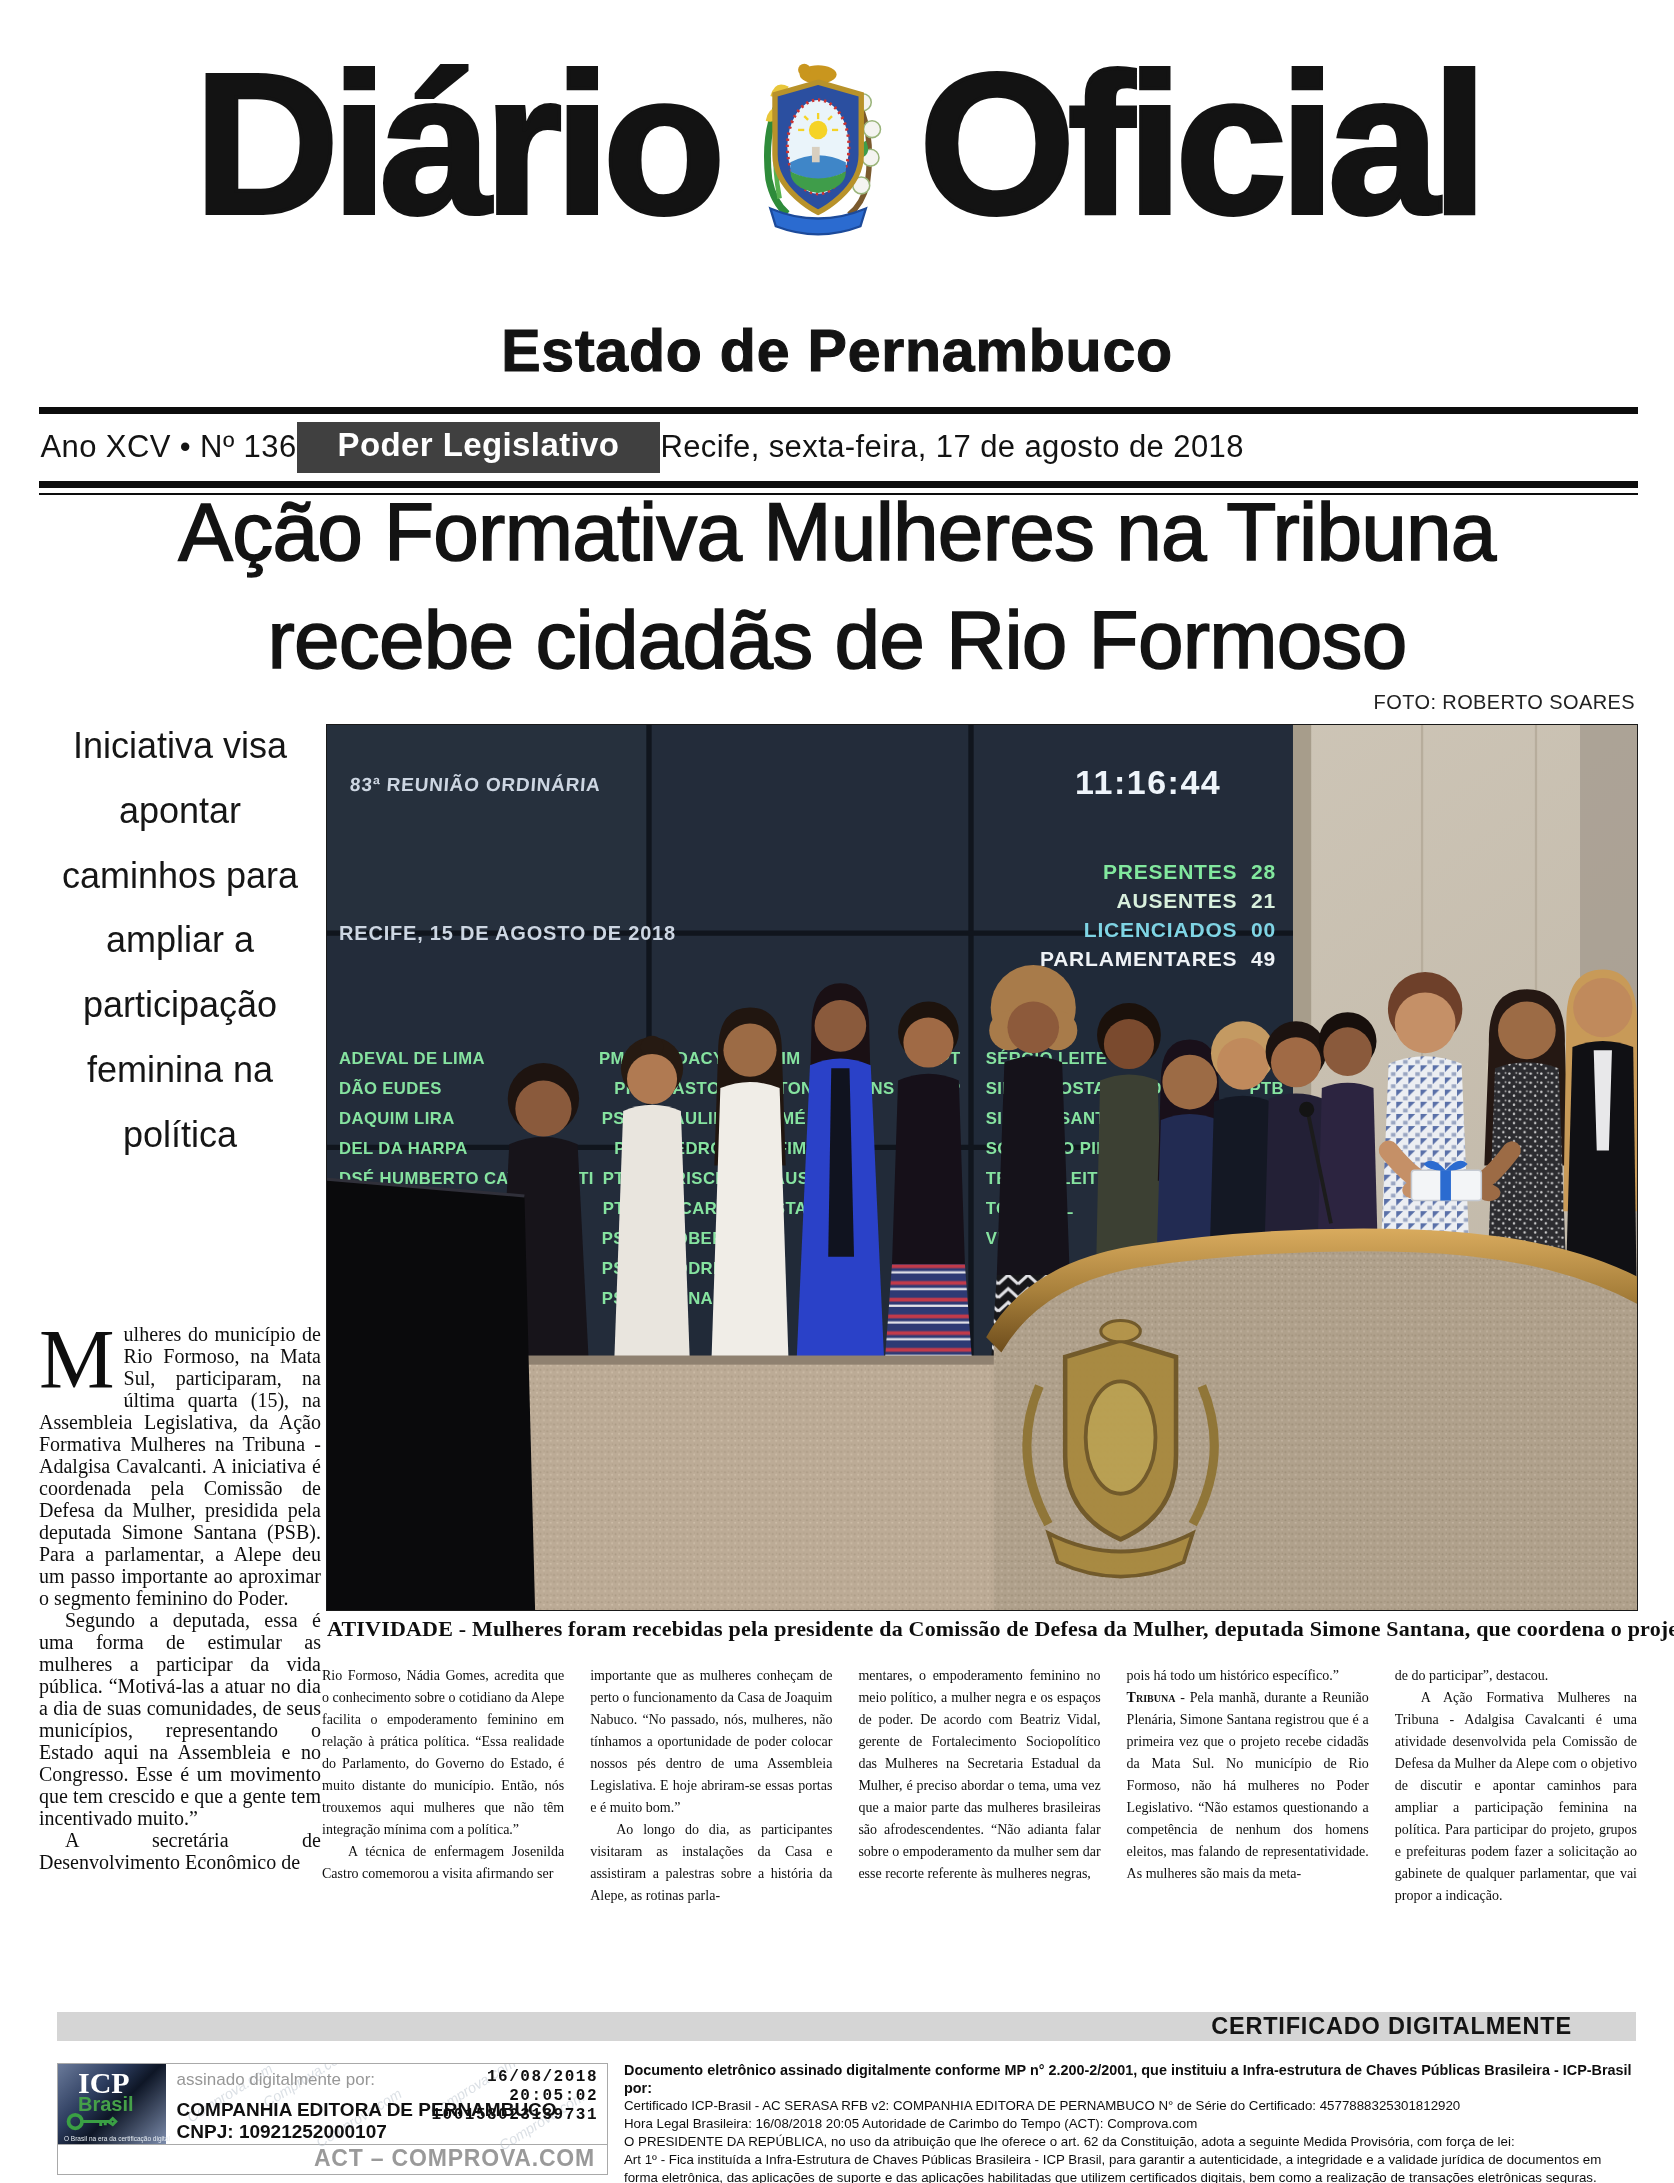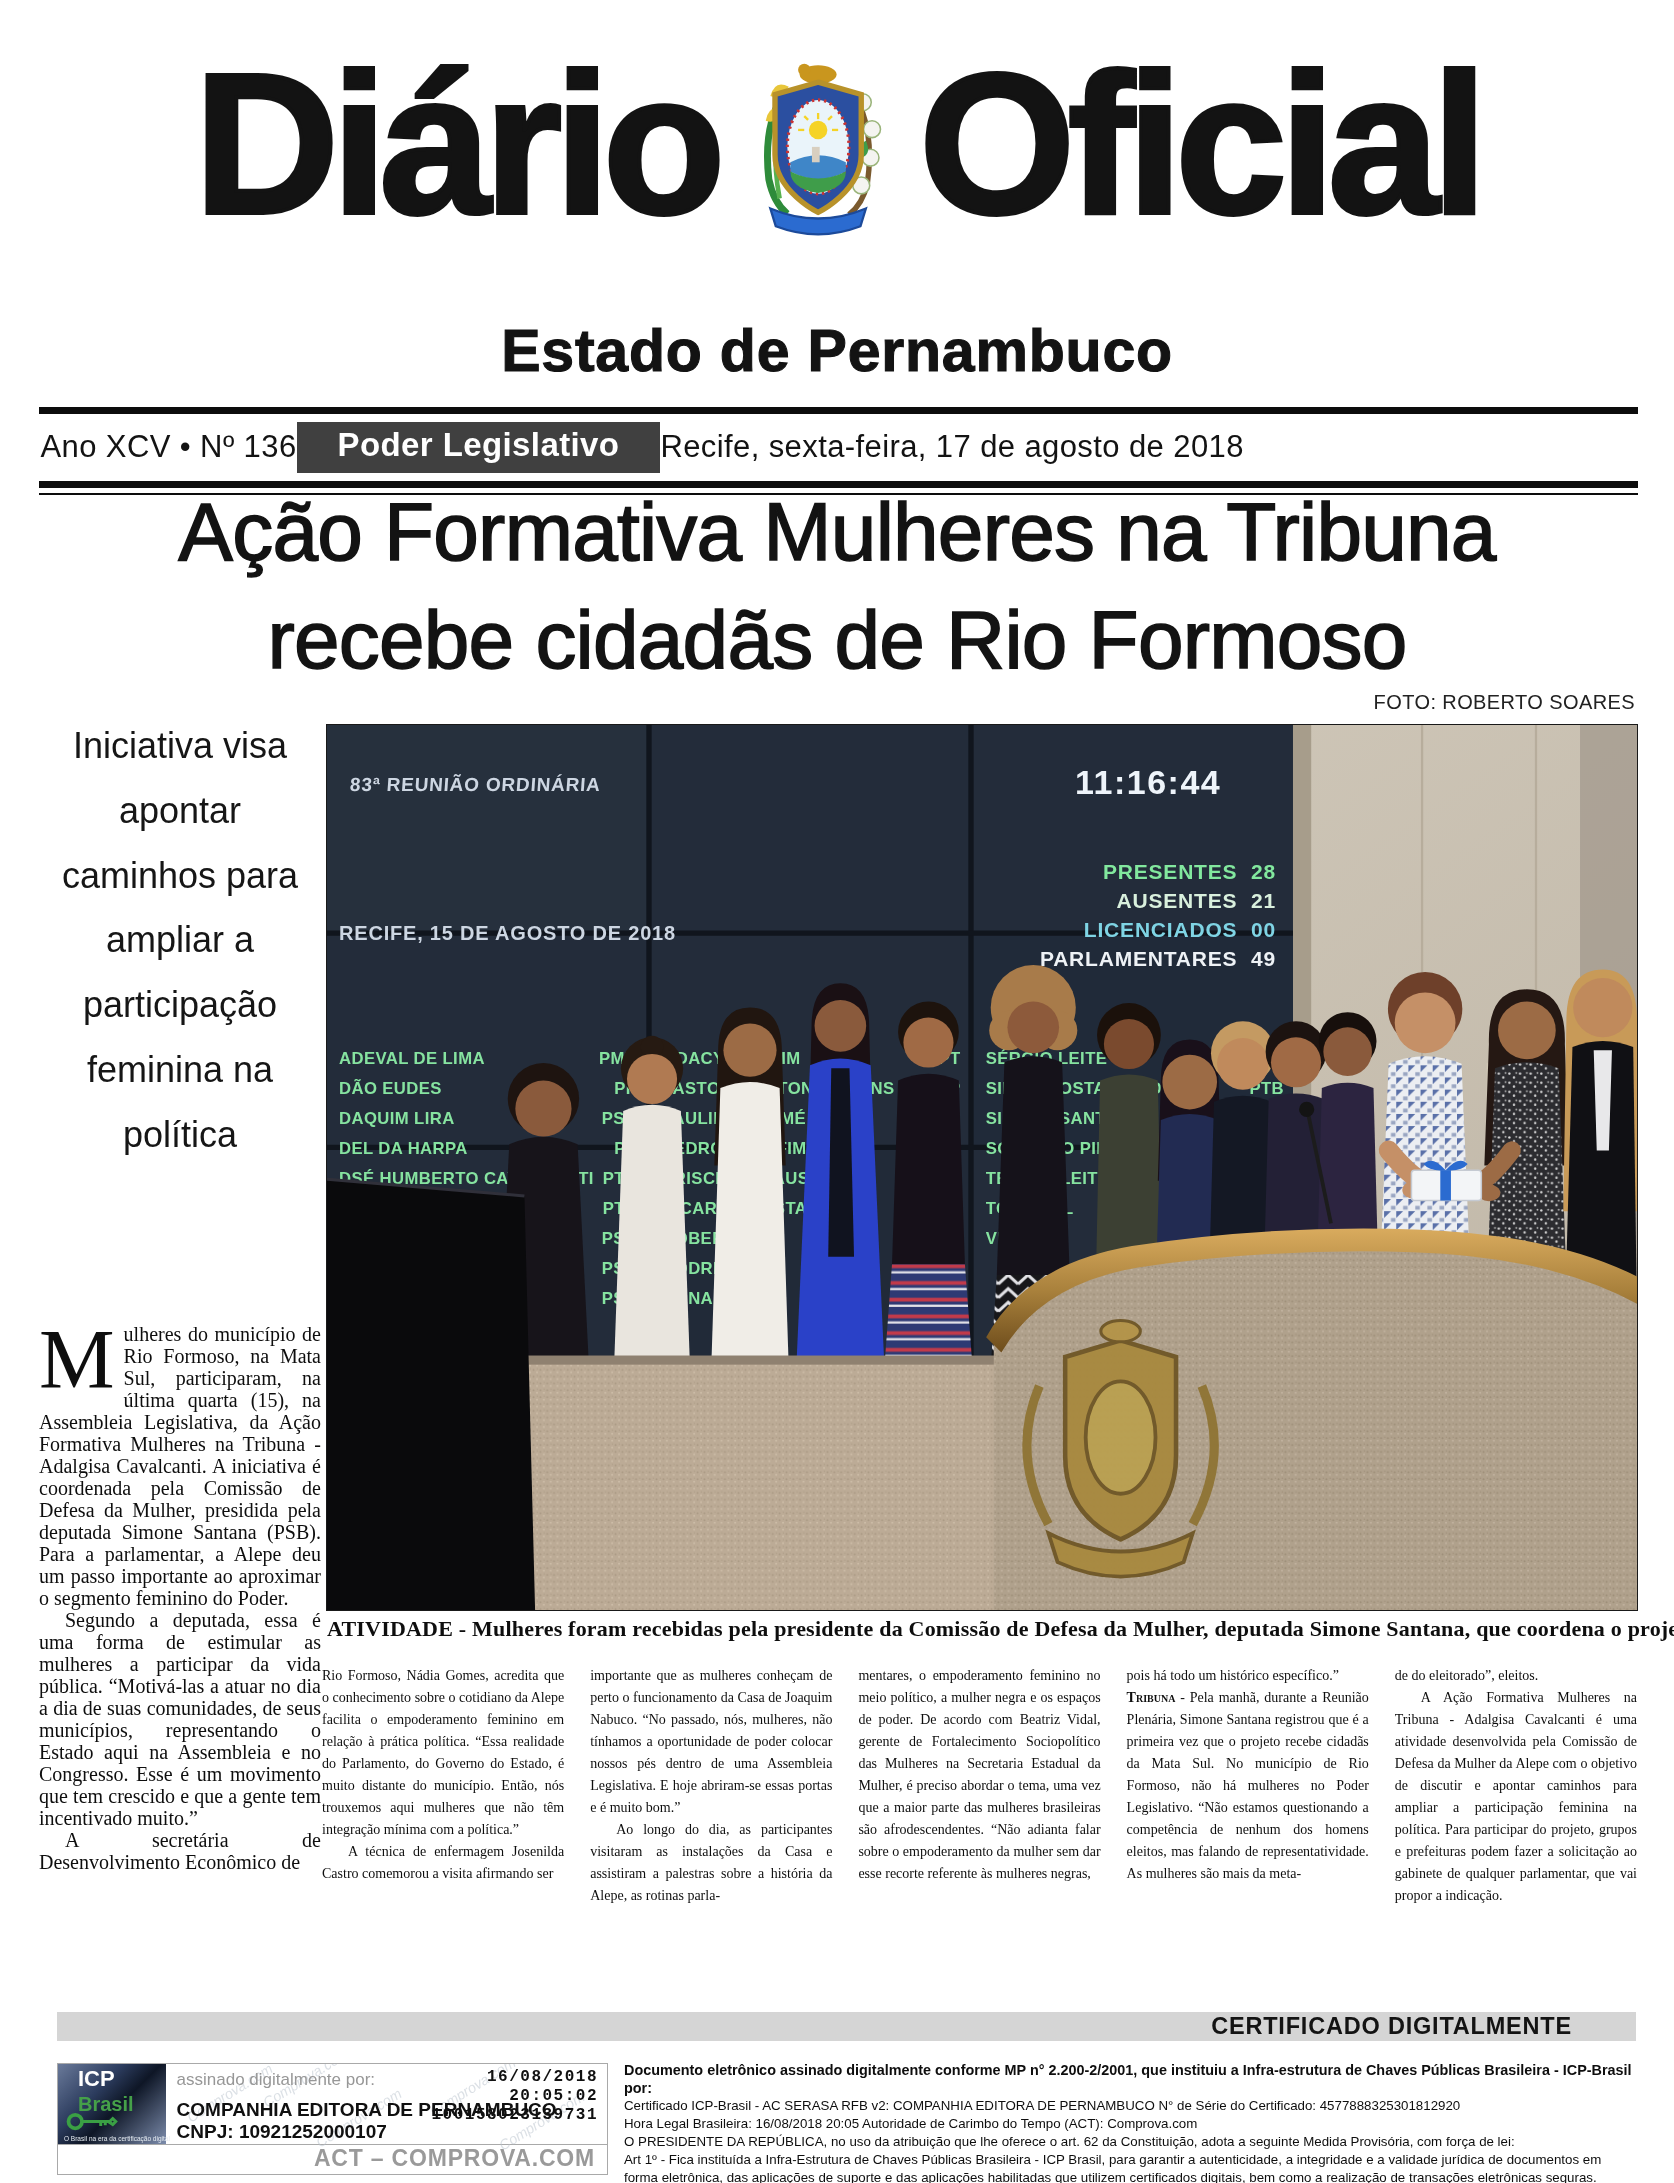--- a/index.html
+++ b/index.html
@@ -65,21 +65,21 @@
 
   
   .cert-bar{position:absolute;left:57px;right:38px;top:2012px;height:29px;background:#d5d5d5;
             display:flex;align-items:center;justify-content:flex-end;padding-right:64px;
             font-weight:bold;font-size:23.5px;letter-spacing:0.8px;box-sizing:border-box;}
   .sig-box{position:absolute;left:57px;top:2063px;width:551px;height:112px;border:1.5px solid #a9a9a9;
            background:#fff;box-sizing:border-box;overflow:hidden;}
   .sig-main{position:relative;height:80px;border-bottom:1.5px solid #a9a9a9;display:flex;}
   .icp-logo{width:108px;height:100%;background:linear-gradient(135deg,#6a7a9a 0%,#2c3c5e 35%,#0e1626 55%,#7c8cac 100%);
             position:relative;flex:0 0 auto;}
-  .icp-logo .t1{position:absolute;left:20px;top:4.6px;color:#fff;font-weight:bold;font-size:22px;line-height:.9;}
+  .icp-logo .t1{position:absolute;left:20px;top:4.6px;color:#fff;font-weight:bold;font-size:30px;line-height:.9;font-family:Liberation Serif, serif;}
   .icp-logo .t2{position:absolute;left:20px;top:29px;color:#45a049;font-weight:bold;font-size:20px;}
   .icp-logo .tag{position:absolute;left:6px;bottom:2.3px;color:#e6ecf2;font-size:6.5px;white-space:nowrap;}
   .icp-key{position:absolute;left:7.6px;bottom:12px;}
   .sig-fields{flex:1;position:relative;}
   .sig-label{position:absolute;left:10.6px;top:6px;color:#979797;font-size:17px;}
   .sig-nums{position:absolute;right:9px;top:3.8px;text-align:right;font-family:"Liberation Mono",monospace;
             font-weight:bold;font-size:16px;line-height:19px;letter-spacing:1.5px;color:#101010;}
   .sig-company{position:absolute;left:10.6px;bottom:23px;font-weight:bold;font-size:19px;color:#101010;}
   .sig-cnpj{position:absolute;left:10.6px;bottom:1.5px;font-weight:bold;font-size:19px;color:#101010;}
   .sig-act{height:27px;display:flex;align-items:center;justify-content:flex-end;padding-right:12px;
@@ -495,21 +495,21 @@
         <p class="para indent">Ao longo do dia, as participantes visitaram as instalações da Casa e assistiram a palestras sobre a história da Alepe, as rotinas parla-</p>
       </div>
     <div class="news-col">
         <p class="para">mentares, o empoderamento feminino no meio político, a mulher negra e os espaços de poder. De acordo com Beatriz Vidal, gerente de Fortalecimento Sociopolítico das Mulheres na Secretaria Estadual da Mulher, é preciso abordar o tema, uma vez que a maior parte das mulheres brasileiras são afrodescendentes. “Não adianta falar sobre o empoderamento da mulher sem dar esse recorte referente às mulheres negras,</p>
       </div>
     <div class="news-col">
         <p class="para">pois há todo um histórico específico.”</p>
         <p class="para"><span class="lead-caps">Tribuna</span> - Pela manhã, durante a Reunião Plenária, Simone Santana registrou que é a primeira vez que o projeto recebe cidadãs da Mata Sul. No município de Rio Formoso, não há mulheres no Poder Legislativo. “Não estamos questionando a competência de nenhum dos homens eleitos, mas falando de representatividade. As mulheres são mais da meta-</p>
       </div>
     <div class="news-col">
-        <p class="para">de do eleitorado”, eleitos.</p>
+        <p class="para">de do participar”, destacou.</p>
         <p class="para indent">A Ação Formativa Mulheres na Tribuna - Adalgisa Cavalcanti é uma atividade desenvolvida pela Comissão de Defesa da Mulher da Alepe com o objetivo de discutir e apontar caminhos para ampliar a participação feminina na política. Para participar do projeto, grupos e prefeituras podem fazer a solicitação ao gabinete de qualquer parlamentar, que vai propor a indicação.</p>
       </div>
   </div>
 
   <div class="cert-bar">CERTIFICADO DIGITALMENTE</div>
 
   <div class="sig-box">
     <div class="sig-main">
       <div class="icp-logo">
         <div class="t1">ICP</div>

